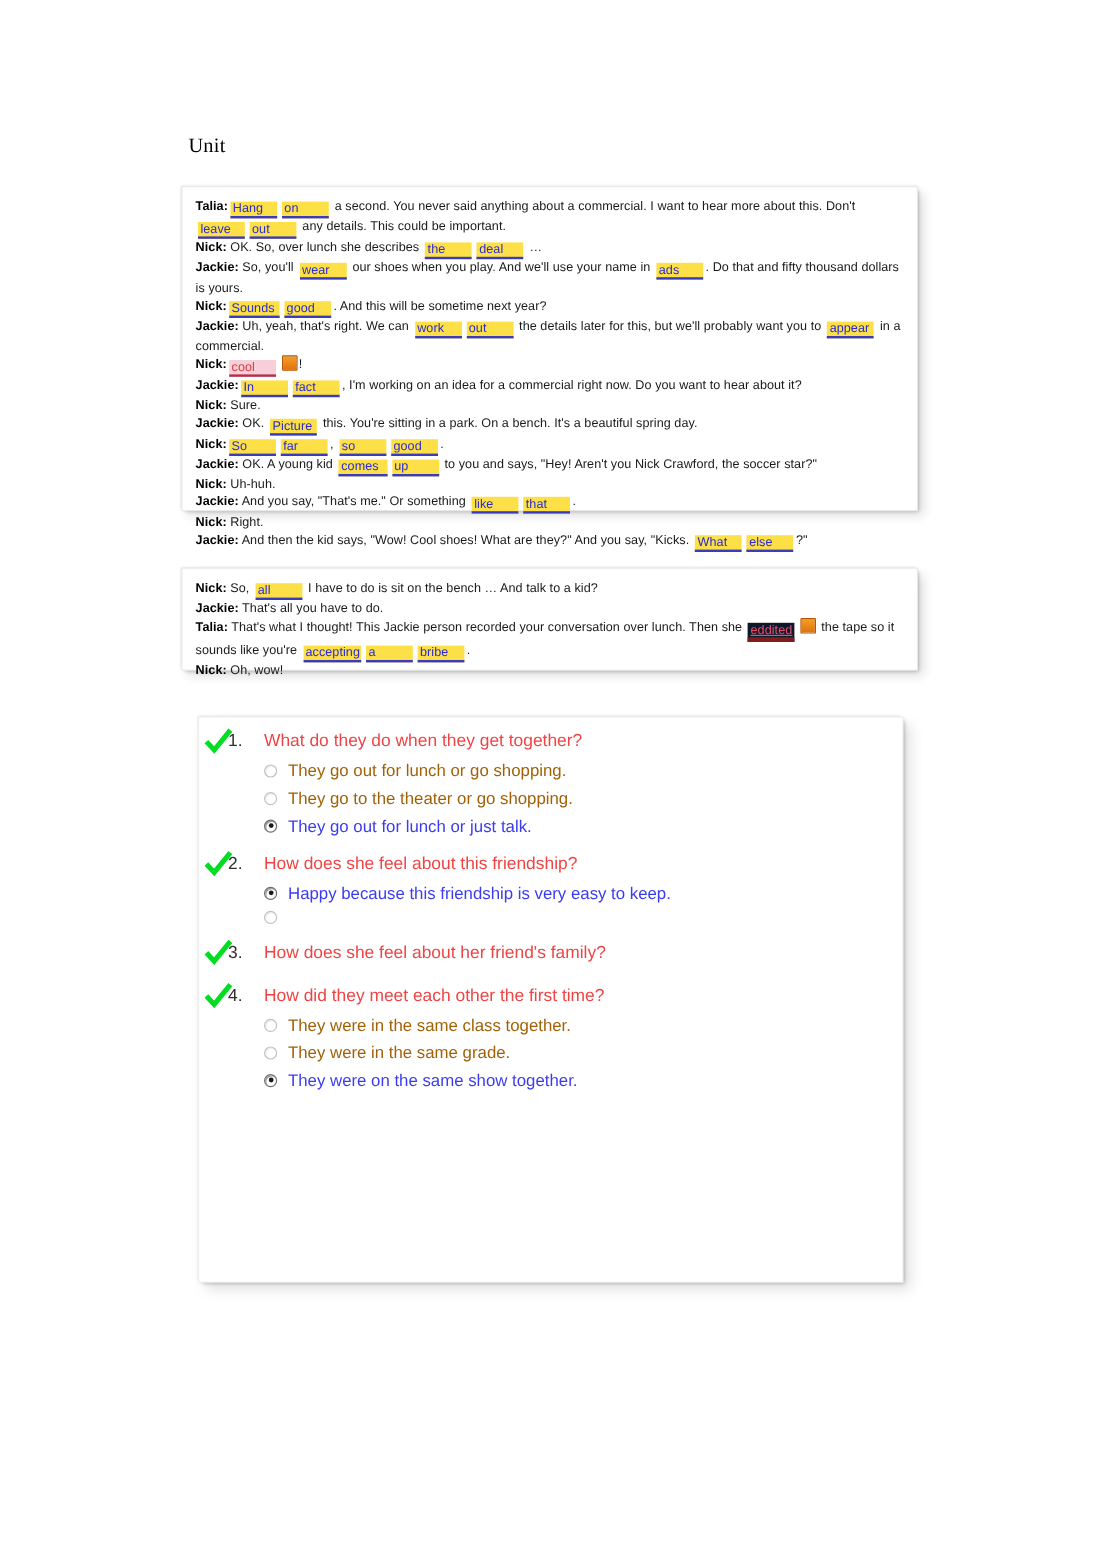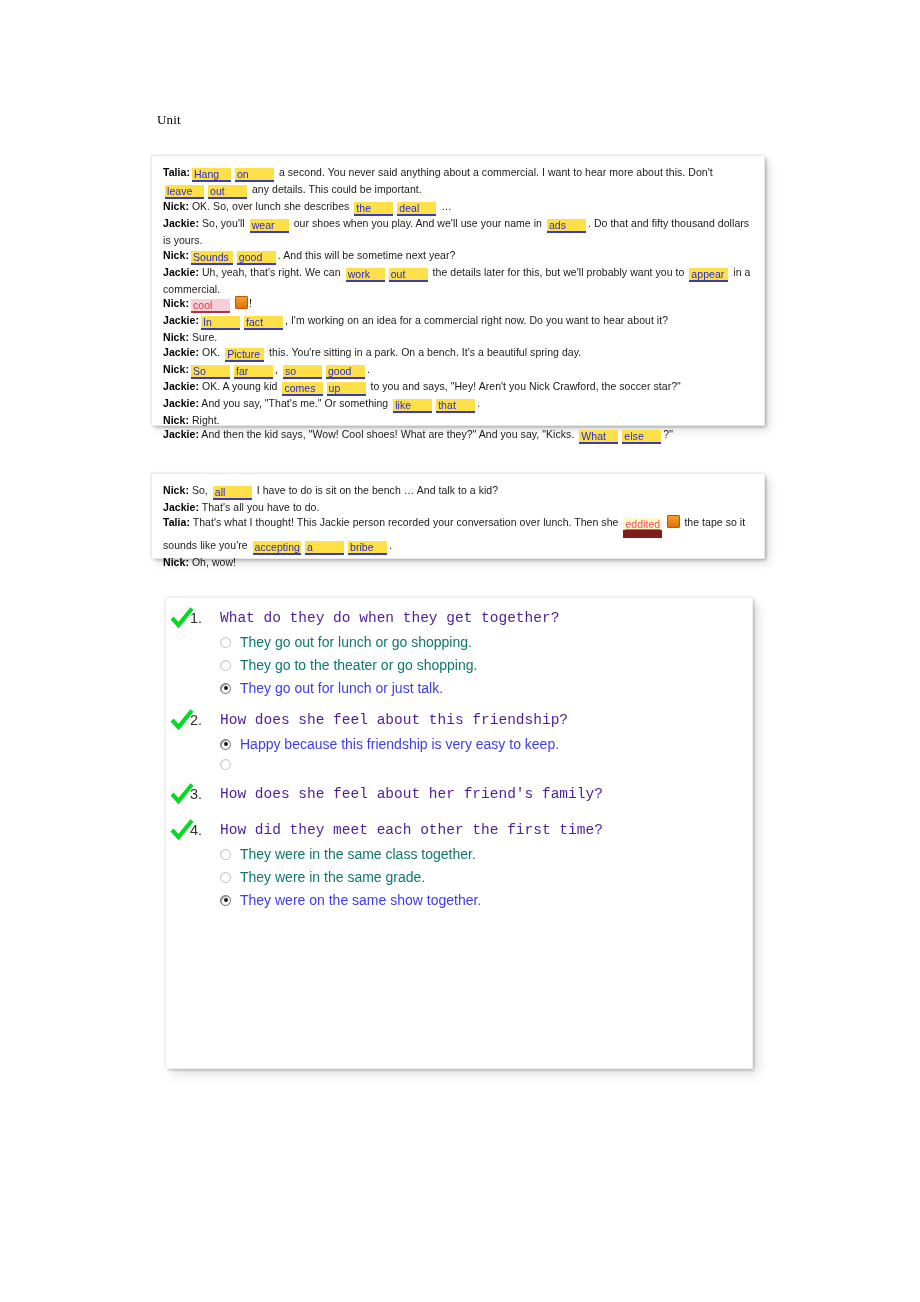--- a/index.html
+++ b/index.html
@@ -15,21 +15,21 @@
     font-family: "Liberation Sans", sans-serif;
     -webkit-font-smoothing: antialiased;
   }
 
   
   .page-title {
     position: absolute;
     left: 157px;
     top: 112px;
     font-family: "Liberation Serif", serif;
-    font-size: 13px;
+    font-size: 17px;
     color: #000000;
     letter-spacing: 0.2px;
   }
 
   
   .panel {
     position: absolute;
     background: #ffffff;
     box-sizing: border-box;
     box-shadow:
@@ -85,22 +85,22 @@
     white-space: pre;
   }
   
   .blank.err {
     color: #e03a3a;
     background: #f6cfd8;
     border-bottom: 2px solid #b03050;
   }
   .blank.err2 {
     color: #e8506e;
-    background: #fef9c3;
-    border-bottom: 8px solid #7f1d1d;
+    background: #0f172a;
+    border-bottom: 4px solid #7f1d1d;
     text-decoration: underline;
   }
   
   .errbtn {
     display: inline-block;
     width: 11px;
     height: 11px;
     background: linear-gradient(#f59e28, #e1720c);
     border: 1px solid #b55606;
     border-radius: 1px;
@@ -162,23 +162,22 @@
   .q-num {
     font-size: 14.5px;
     color: #2f2f2f;
     width: 30px;
     flex: 0 0 30px;
     margin-left: -4px;
     padding-top: 2px;
   }
   .q-text {
     font-size: 14.5px;
-    color: #4c1d95;
+    color: #ef4444;
     padding-top: 2px;
-    font-family: Liberation Mono, monospace;
   }
   .opt-list {
     margin: 4px 0 0 0;
     padding: 0;
     list-style: none;
   }
   .opt {
     display: flex;
     align-items: center;
     padding-left: 54px;
@@ -207,21 +206,21 @@
     position: absolute;
     left: 2.5px;
     top: 2.5px;
     width: 4px;
     height: 4px;
     border-radius: 50%;
     background: #1a1a1a;
   }
   .opt-label {
     font-size: 14px;
-    color: #0f766e;
+    color: #a16207;
   }
   .opt.selected .opt-label {
     color: #3b3bf0;
   }
 </style>
 </head>
 <body>
 
 <div class="page-title">Unit</div>
 
@@ -231,20 +230,21 @@
       <div class="dline"><span class="speaker">Nick:</span><span> OK. So, over lunch she describes </span><span class="blank">the    </span><span class="blank">deal   </span><span> …</span></div>
       <div class="dline"><span class="speaker">Jackie:</span><span> So, you'll </span><span class="blank">wear   </span><span> our shoes when you play. And we'll use your name in </span><span class="blank">ads    </span><span>. Do that and fifty thousand dollars is yours.</span></div>
       <div class="dline"><span class="speaker">Nick:</span><span class="blank">Sounds </span><span class="blank">good   </span><span>. And this will be sometime next year?</span></div>
       <div class="dline"><span class="speaker">Jackie:</span><span> Uh, yeah, that's right. We can </span><span class="blank">work   </span><span class="blank">out    </span><span> the details later for this, but we'll probably want you to </span><span class="blank">appear </span><span> in a commercial.</span></div>
       <div class="dline"><span class="speaker">Nick:</span><span class="blank err">cool   </span><span class="errbtn"></span><span>!</span></div>
       <div class="dline"><span class="speaker">Jackie:</span><span class="blank">In     </span><span class="blank">fact   </span><span>, I'm working on an idea for a commercial right now. Do you want to hear about it?</span></div>
       <div class="dline"><span class="speaker">Nick:</span><span> Sure.</span></div>
       <div class="dline"><span class="speaker">Jackie:</span><span> OK. </span><span class="blank">Picture</span><span> this. You're sitting in a park. On a bench. It's a beautiful spring day.</span></div>
       <div class="dline"><span class="speaker">Nick:</span><span class="blank">So     </span><span class="blank">far    </span><span>, </span><span class="blank">so     </span><span class="blank">good   </span><span>.</span></div>
       <div class="dline"><span class="speaker">Jackie:</span><span> OK. A young kid </span><span class="blank">comes  </span><span class="blank">up     </span><span> to you and says, "Hey! Aren't you Nick Crawford, the soccer star?"</span></div>
+      <div class="dline"><span class="speaker">Nick:</span><span> Uh-huh.</span></div>
       <div class="dline"><span class="speaker">Jackie:</span><span> And you say, "That's me." Or something </span><span class="blank">like   </span><span class="blank">that   </span><span>.</span></div>
       <div class="dline"><span class="speaker">Nick:</span><span> Right.</span></div>
       <div class="dline"><span class="speaker">Jackie:</span><span> And then the kid says, "Wow! Cool shoes! What are they?" And you say, "Kicks. </span><span class="blank">What   </span><span class="blank">else   </span><span>?"</span></div>
     </div>
 </div>
 
 <div id="teal-sliver"></div>
 
 <div class="panel" id="dialogue-panel-2">
   <div class="dialogue-inner" id="dlg2-body">

